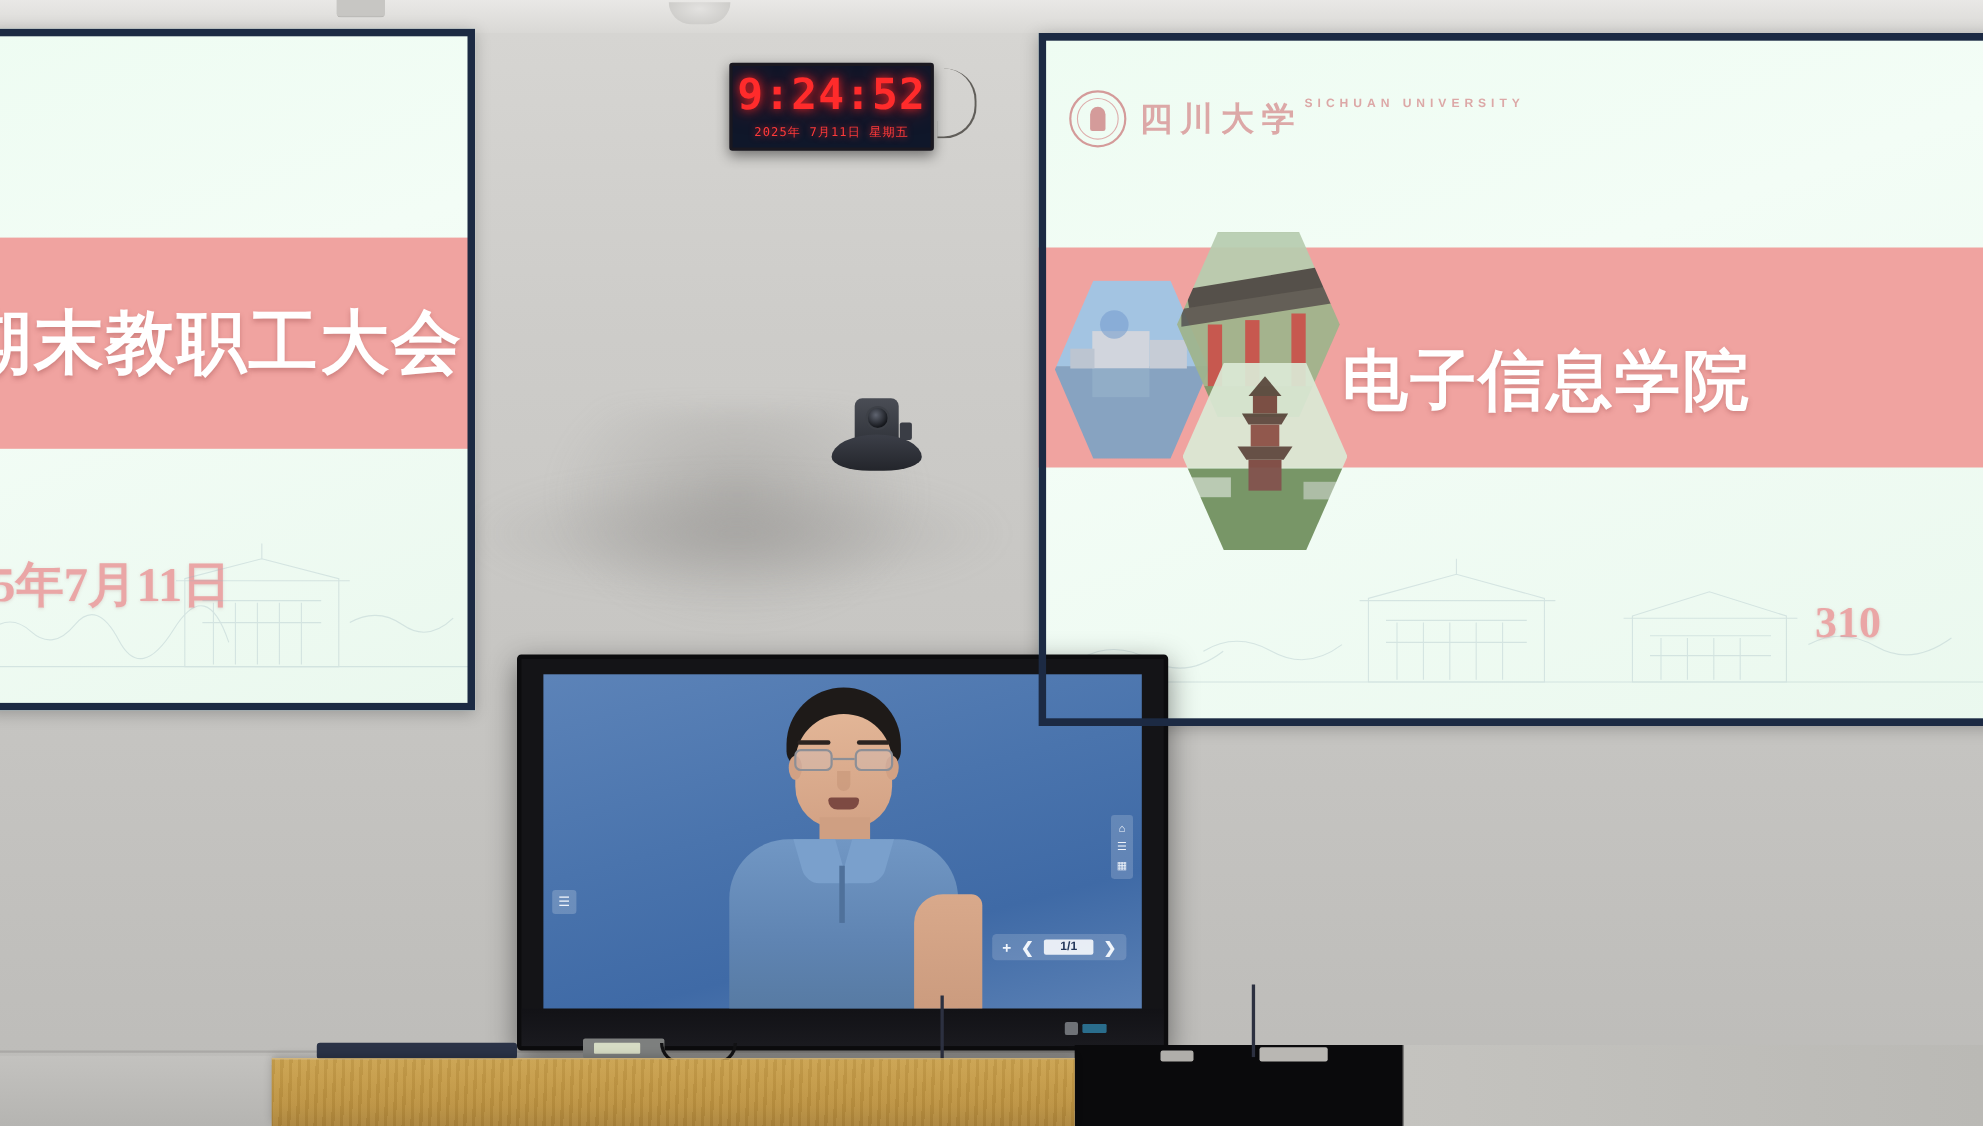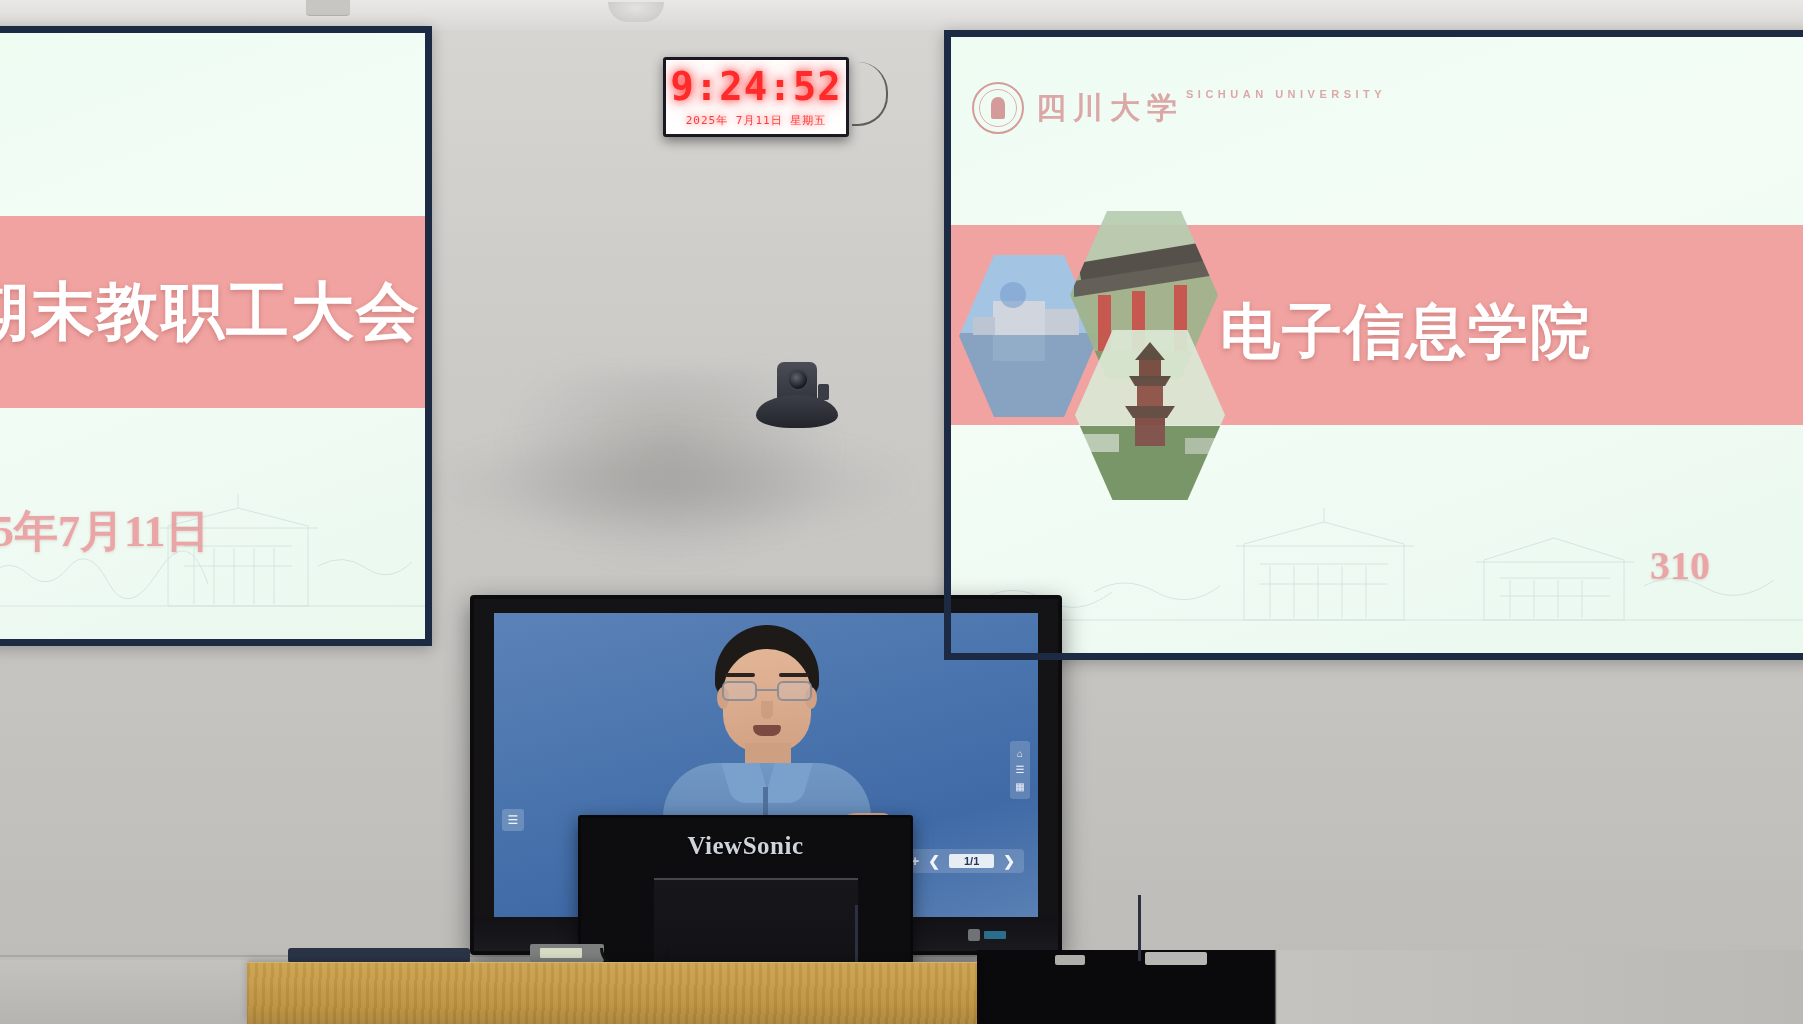--- a/index.html
+++ b/index.html
@@ -67,21 +67,21 @@
   .slide-title {
     position:absolute; color:#ffffff; font-weight:700;
     font-family:"Liberation Sans", sans-serif;
     letter-spacing:2px; white-space:nowrap;
     text-shadow:0 2px 5px rgba(140,60,60,.35);
   }
   .screen-left .slide-title {
     left:-22px; top:243px; font-size:63px;
   }
   .screen-right .slide-title {
-    left:276px; top:262px; font-size:60px;
+    left:276px; top:276px; font-size:60px;
   }
 
   .slide-date {
     position:absolute; color:#eaa6a6; font-weight:700;
     font-family:"Liberation Serif", serif; white-space:nowrap;
     text-shadow:0 1px 3px rgba(170,110,110,.25);
   }
   .screen-left .slide-date { left:-18px; top:476px; font-size:44px; }
   .screen-right .slide-date { left:706px; top:512px; font-size:40px; }
 
@@ -135,21 +135,21 @@
   }
   .hex-pagoda {
     left:131px; top:300px; width:150px; height:170px;
     background:linear-gradient(180deg,#e6f0e4 0%, #b9cdb2 40%, #6e5c50 62%, #5d7a4e 100%);
   }
   .hex-inner { position:absolute; inset:0; }
 
   
   .clock {
     position:absolute; left:663px; top:57px; width:186px; height:80px;
-    background:#ffffff; border:3px solid #1a1820; border-radius:3px;
+    background:#0f172a; border:3px solid #1a1820; border-radius:3px;
     box-shadow:0 4px 12px rgba(0,0,0,.45);
     display:flex; flex-direction:column; align-items:center; justify-content:center;
     overflow:hidden;
   }
   .clock-time {
     font-family:"DejaVu Sans Mono", monospace;
     font-size:39px; font-weight:700; color:#ff2b2b; letter-spacing:1px;
     text-shadow:0 0 9px rgba(255,40,40,.85), 0 0 20px rgba(255,0,0,.5);
     line-height:1;
   }
@@ -530,24 +530,20 @@
         <span class="pg">1/1</span>
         <span>❯</span>
       </div>
     </div>
 
     <div class="ifp-bezel-bottom"></div>
     <div class="ifp-btn"></div>
     <div class="ifp-led"></div>
   </div>
 
-  <div class="monitor">
-    <div class="monitor-logo">ViewSonic</div>
-    <div class="monitor-screen"></div>
-  </div>
 
   <div class="podium-dark2"></div>
   <div class="right-wall-low"></div>
   <div class="desk-strip"></div>
   <div class="cable-box"></div>
   <div class="cable-label"></div>
   <div class="cable"></div>
   <div class="mic-stand"></div>
   <div class="mic-stand2"></div>
   <div class="floor-pad"></div>

